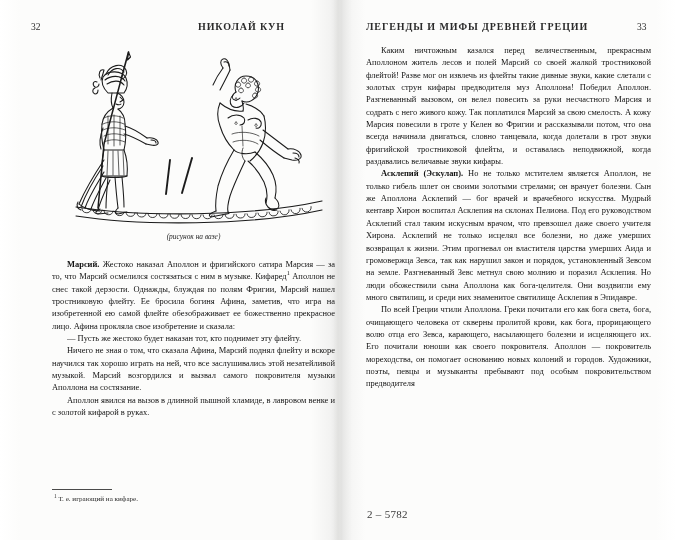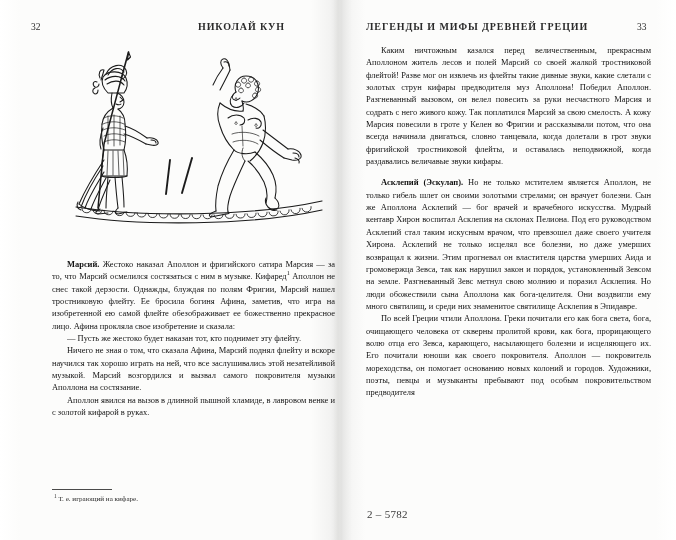--- a/index.html
+++ b/index.html
@@ -84,21 +84,21 @@
     hyphens: manual;
   }
   .body-left  { left: 52px; top: 258px; }
   .body-right { left: 26px; top: 44px;  width: 285px; }
 
   .body-col p {
     margin: 0;
     text-indent: 15px;
   }
   .body-col p.dash     { text-indent: 15px; }
-  .body-col p.gap-above { margin-top: 9px; }
+  .body-col p.gap-above { }
 
   .runin {
     font-weight: bold;
   }
   sup.fn {
     font-size: 6px;
     vertical-align: super;
     line-height: 0;
   }
 
@@ -319,20 +319,21 @@
         <path d="M156 166 C 159 166, 160 165, 158 164"></path>
 
         <path d="M185 104 C 192 110, 199 118, 203 127 C 206 134, 207 142, 205 150"></path>
         <path d="M178 113 C 184 118, 190 126, 194 134 C 197 141, 198 148, 196 155"></path>
         <path d="M205 150 C 208 153, 210 157, 208 160 C 206 162, 201 162, 198 159 C 195 156, 195 152, 196 150"></path>
         <path d="M198 159 C 200 162, 203 163, 207 162"></path>
       </svg>
     </div>
 
     <div class="figure-caption">
+      <div>(рисунок на вазе)</div>
     </div>
 
     <div class="body-col body-left">
       <p>
         <span class="runin">Марсий.</span><span> Жестоко наказал Аполлон и фригийского сатира Марсия — за то, что Марсий осмелился состязаться с ним в музыке. Кифаред</span><sup class="fn">1</sup><span> Аполлон не снес такой дерзости. Однажды, блуждая по полям Фригии, Марсий нашел тростниковую флейту. Ее бросила богиня Афина, заметив, что игра на изобретенной ею самой флейте обезображивает ее божественно прекрасное лицо. Афина прокляла свое изобретение и сказала:</span>
       </p>
       <p class="dash">— Пусть же жестоко будет наказан тот, кто поднимет эту флейту.</p>
       <p>Ничего не зная о том, что сказала Афина, Марсий поднял флейту и вскоре научился так хорошо играть на ней, что все заслушивались этой незатейливой музыкой. Марсий возгордился и вызвал самого покровителя музыки Аполлона на состязание.</p>
       <p>Аполлон явился на вызов в длинной пышной хламиде, в лавровом венке и с золотой кифарой в руках.</p>
     </div>

